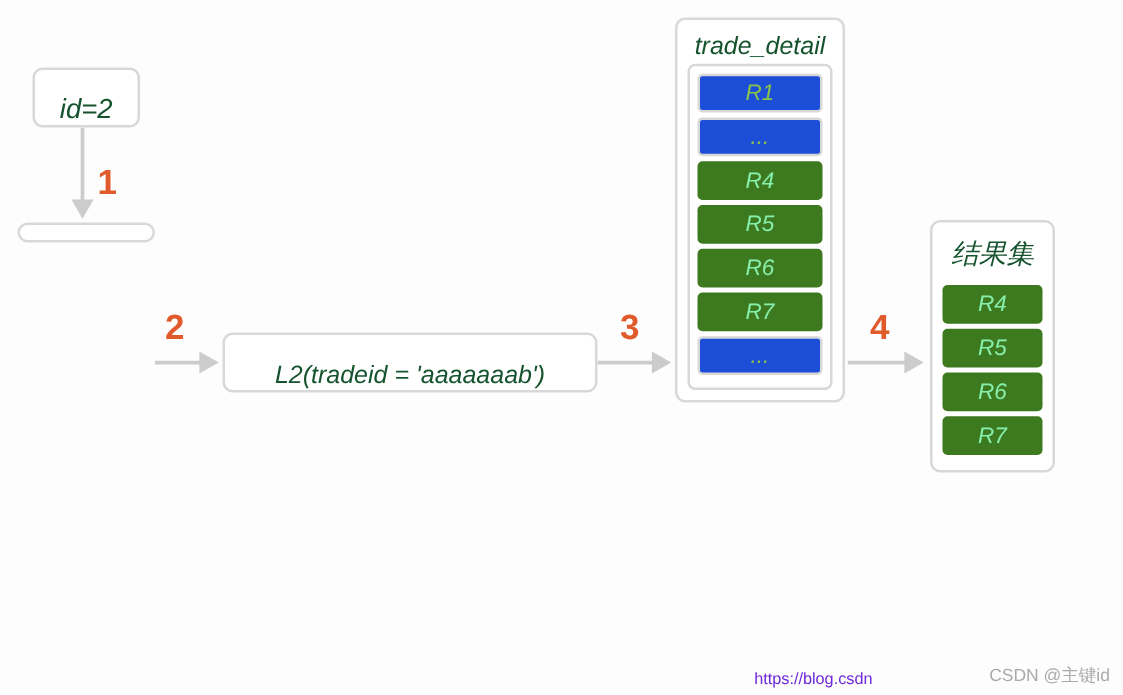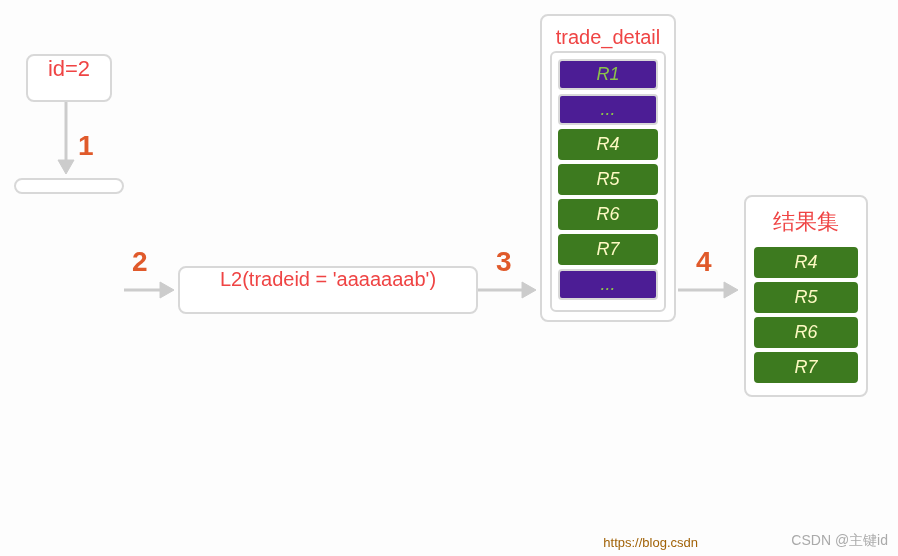--- a/index.html
+++ b/index.html
@@ -11,42 +11,43 @@
   height: 556px;
   position: relative;
 }
 .box {
   position: absolute;
   border: 2px solid #d8d8d8;
   border-radius: 8px;
   background: #fff;
 }
 .label-green {
-  color: #ef4444;
+  color: #14532d;
   font-size: 22px;
+  font-style: italic;
 }
 .label-red {
   color: #e05a2b;
   font-size: 28px;
   font-weight: bold;
 }
 .cell {
   border: 2px solid #d8d8d8;
   border-radius: 4px;
   text-align: center;
   padding: 3px 2px;
   color: #8bc34a;
   font-size: 18px;
   font-style: italic;
   margin-bottom: 4px;
-  background: #4c1d95;
+  background: #1d4ed8;
 }
 .cell-dark {
   background: #3d7a1f;
-  color: #fef9c3;
+  color: #86efac;
   border-color: #3d7a1f;
 }
 .title-centered {
   text-align: center;
   padding: 2px 4px;
 }
 .arrow {
   position: absolute;
   stroke: #cccccc;
   fill: #cccccc;
@@ -58,47 +59,47 @@
   font-size: 14px;
   color: #aaa;
   font-family: Arial, sans-serif;
   font-style: normal;
 }
 .watermark-faint {
   position: absolute;
   bottom: 6px;
   right: 200px;
   font-size: 13px;
-  color: #a16207;
+  color: #6d28d9;
   font-family: Arial, sans-serif;
 }
 </style>
 </head>
 <body>
 
-<div class="box" style="left:26px; top:54px; width:86px; height:48px; display:flex; align-items:flex-start; justify-content:center;">
+<div class="box" style="left:26px; top:54px; width:86px; height:48px; display:flex; align-items:flex-end; justify-content:center;">
   <span class="label-green">id=2</span>
 </div>
 
 <svg class="arrow" style="left:54px; top:102px; width:30px; height:76px;">
   <line x1="12" y1="0" x2="12" y2="60" stroke-width="3"></line>
   <polygon points="12,72 4,58 20,58"></polygon>
 </svg>
 <span class="label-red" style="position:absolute; left:78px; top:130px;">1</span>
 
 <div class="box" style="left:14px; top:178px; width:110px; padding:6px;">
 </div>
 
 <svg class="arrow" style="left:124px; top:278px; width:54px; height:24px;">
   <line x1="0" y1="12" x2="38" y2="12" stroke-width="3"></line>
   <polygon points="50,12 36,4 36,20"></polygon>
 </svg>
 <span class="label-red" style="position:absolute; left:132px; top:246px;">2</span>
 
-<div class="box" style="left:178px; top:266px; width:300px; height:48px; display:flex; align-items:flex-start; justify-content:center;">
+<div class="box" style="left:178px; top:266px; width:300px; height:48px; display:flex; align-items:flex-end; justify-content:center;">
   <span class="label-green" style="font-size:20px;">L2(tradeid = 'aaaaaaab')</span>
 </div>
 
 <svg class="arrow" style="left:478px; top:278px; width:62px; height:24px;">
   <line x1="0" y1="12" x2="46" y2="12" stroke-width="3"></line>
   <polygon points="58,12 44,4 44,20"></polygon>
 </svg>
 <span class="label-red" style="position:absolute; left:496px; top:246px;">3</span>
 
 <div class="box" style="left:540px; top:14px; width:136px; padding:8px;">
@@ -113,21 +114,21 @@
     <div class="cell">...</div>
   </div>
 </div>
 
 <svg class="arrow" style="left:678px; top:278px; width:64px; height:24px;">
   <line x1="0" y1="12" x2="48" y2="12" stroke-width="3"></line>
   <polygon points="60,12 46,4 46,20"></polygon>
 </svg>
 <span class="label-red" style="position:absolute; left:696px; top:246px;">4</span>
 
-<div class="box" style="left:744px; top:176px; width:124px; padding:8px;margin-top:19px;">
+<div class="box" style="left:744px; top:176px; width:100px; padding:8px;">
   <div class="label-green title-centered" style="font-size:22px; margin-bottom:8px;">结果集</div>
   <div class="cell cell-dark">R4</div>
   <div class="cell cell-dark">R5</div>
   <div class="cell cell-dark">R6</div>
   <div class="cell cell-dark">R7</div>
 </div>
 
 <span class="watermark-faint">https://blog.csdn</span>
 <span class="watermark">CSDN @主键id</span>
 

